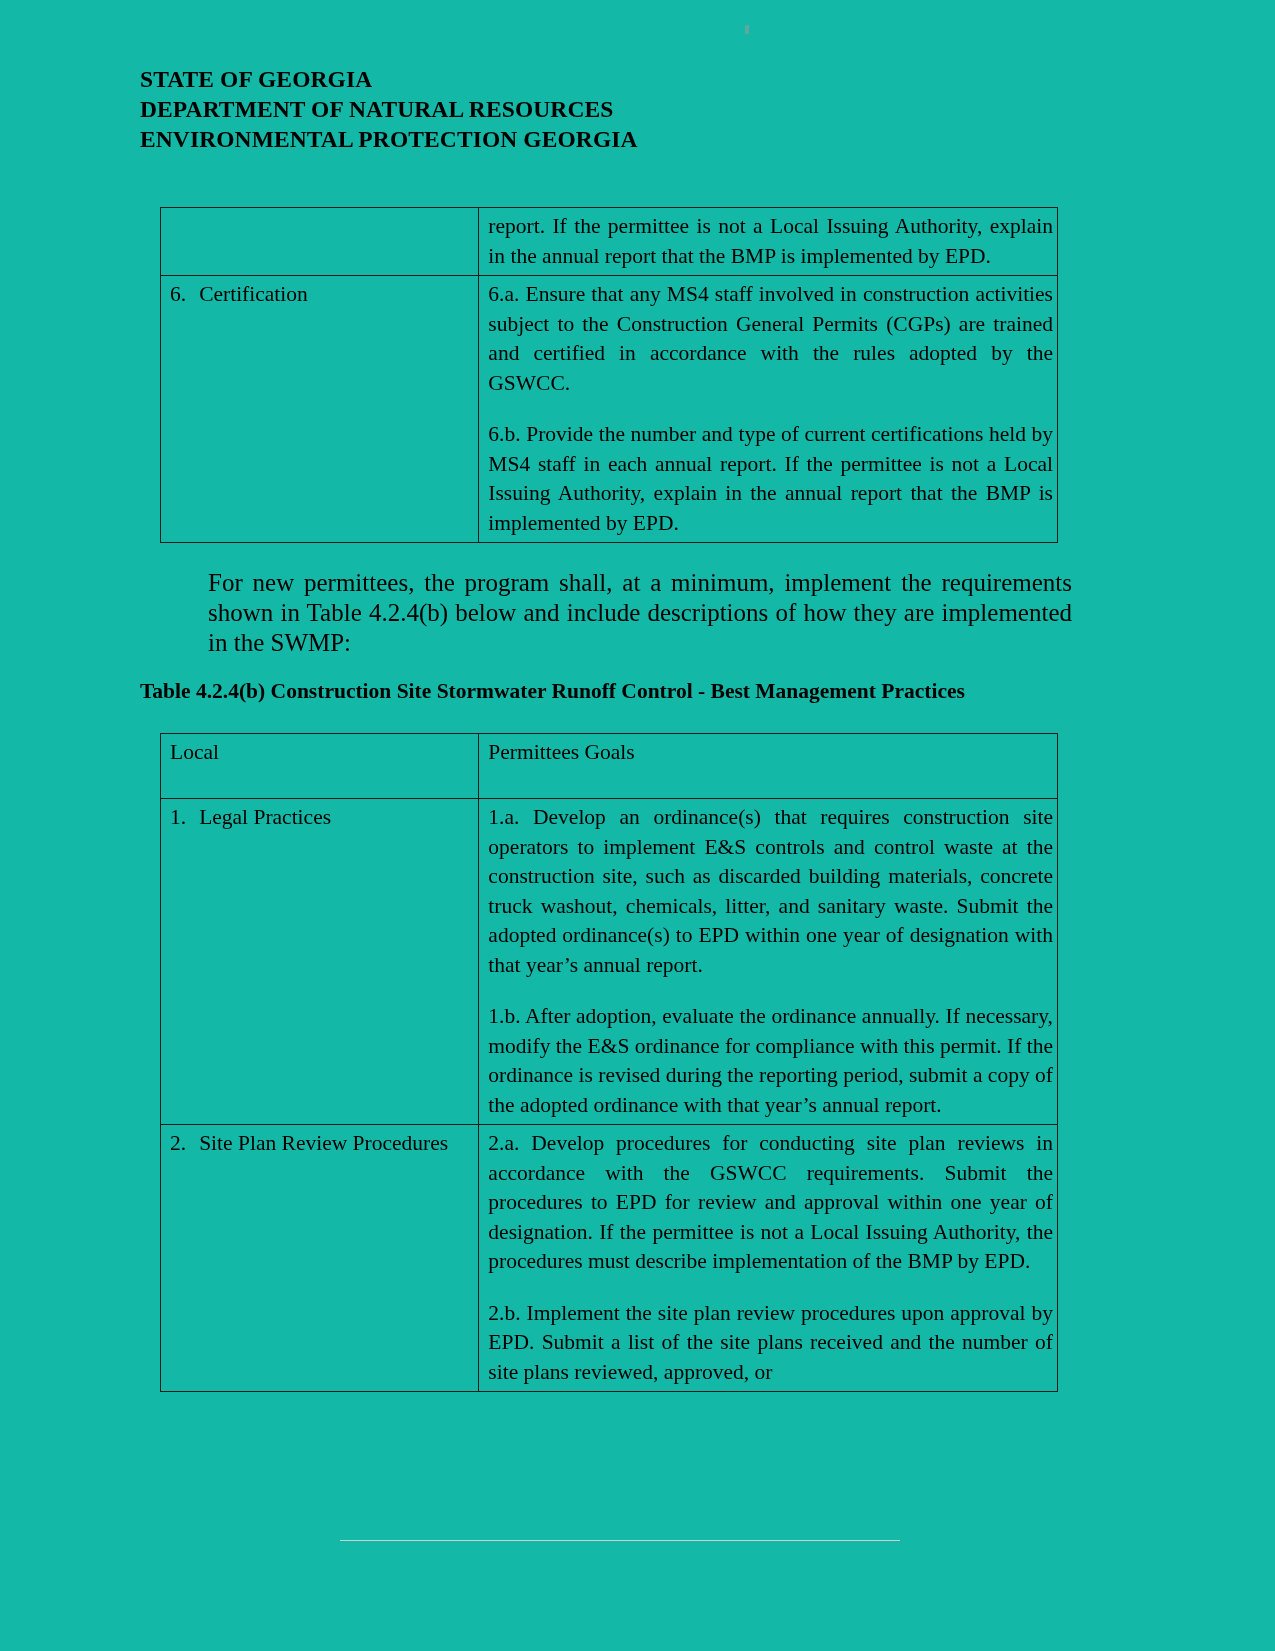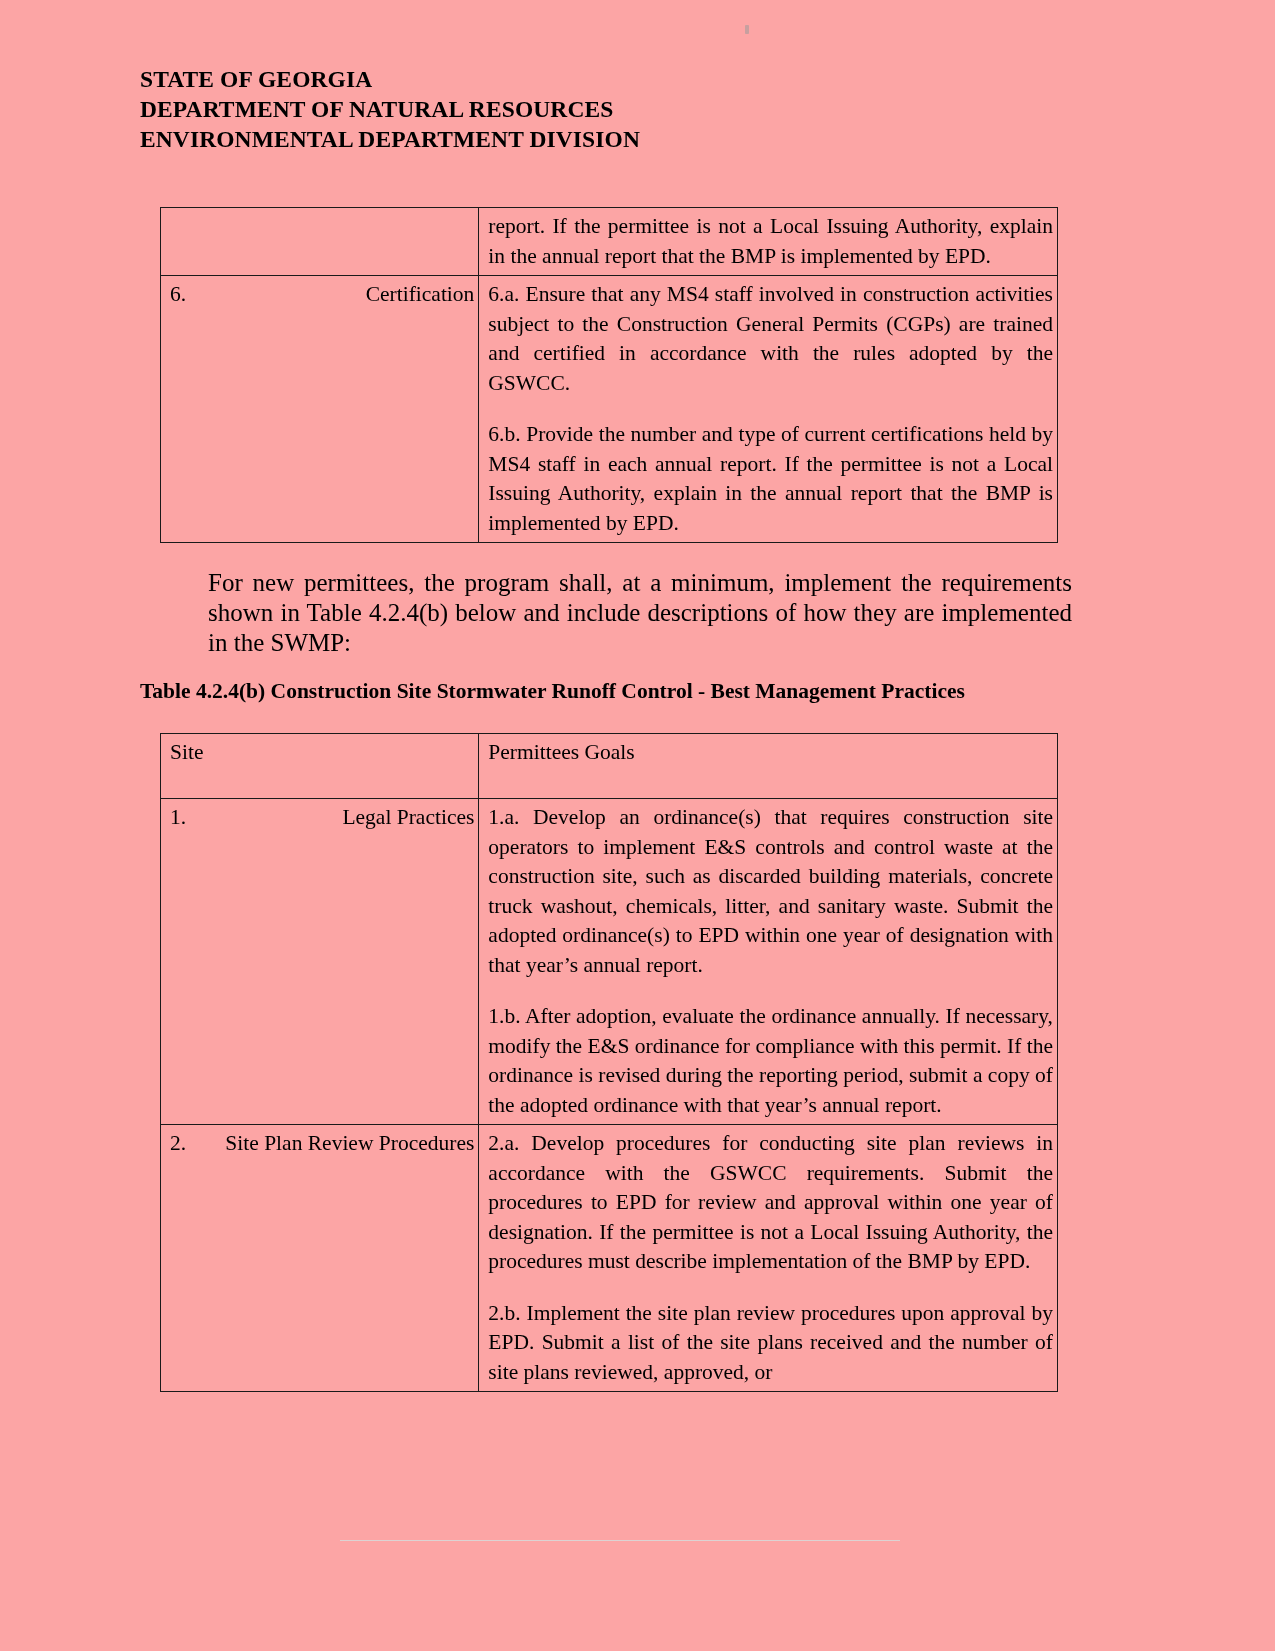--- a/index.html
+++ b/index.html
@@ -4,21 +4,21 @@
 <style>
   html, body {
     margin: 0;
     padding: 0;
     background: #ffffff;
   }
   .page {
     position: relative;
     width: 1275px;
     height: 1651px;
-    background: #fca5a5;
+    background: #14b8a6;
     font-family: "Liberation Serif", "DejaVu Serif", serif;
     color: #000000;
     overflow: hidden;
     box-sizing: border-box;
   }
 
   
   .header {
     position: absolute;
     left: 140px;
@@ -66,21 +66,21 @@
   }
   .cell-goal p + p { margin-top: 22px; }
   .cell-goal p:last-child { text-align: justify; }
 
   .bmp-label {
     display: flex;
     gap: 13px;
     line-height: 29.5px;
   }
   .bmp-num { flex: 0 0 auto; }
-  .bmp-text { flex: 1 1 auto; text-align: right; }
+  .bmp-text { flex: 1 1 auto; }
 
   .hdr-cell {
     font-weight: bold;
     height: 56px;
   }
 
   
   #table1 {
     left: 160px;
     top: 207px;
@@ -135,21 +135,21 @@
 <body>
 
 <div class="page">
 
   <div class="scan-mark scan-tick"></div>
 
   <div class="header">
     <div class="header-left">
       <div>STATE OF GEORGIA</div>
       <div>DEPARTMENT OF NATURAL RESOURCES</div>
-      <div>ENVIRONMENTAL DEPARTMENT DIVISION</div>
+      <div>ENVIRONMENTAL PROTECTION GEORGIA</div>
     </div>
   </div>
 
   <table class="doc-table" id="table1">
     <colgroup>
       <col class="col-bmp">
       <col class="col-goal">
     </colgroup>
     <tbody>
       <tr>
@@ -179,21 +179,21 @@
     <span class="caption-line1">Table 4.2.4(b) Construction Site Stormwater Runoff Control - Best Management Practices</span>
   </div>
 
   <table class="doc-table" id="table2">
     <colgroup>
       <col class="col-bmp">
       <col class="col-goal">
     </colgroup>
     <thead>
       <tr>
-        <th class="hdr-cell">Site</th>
+        <th class="hdr-cell">Local</th>
         <th class="hdr-cell">Permittees Goals</th>
       </tr>
     </thead>
     <tbody>
       <tr>
         <td class="cell-bmp">
           <div class="bmp-label">
             <span class="bmp-num">1.</span>
             <span class="bmp-text">Legal Practices</span>
           </div>

